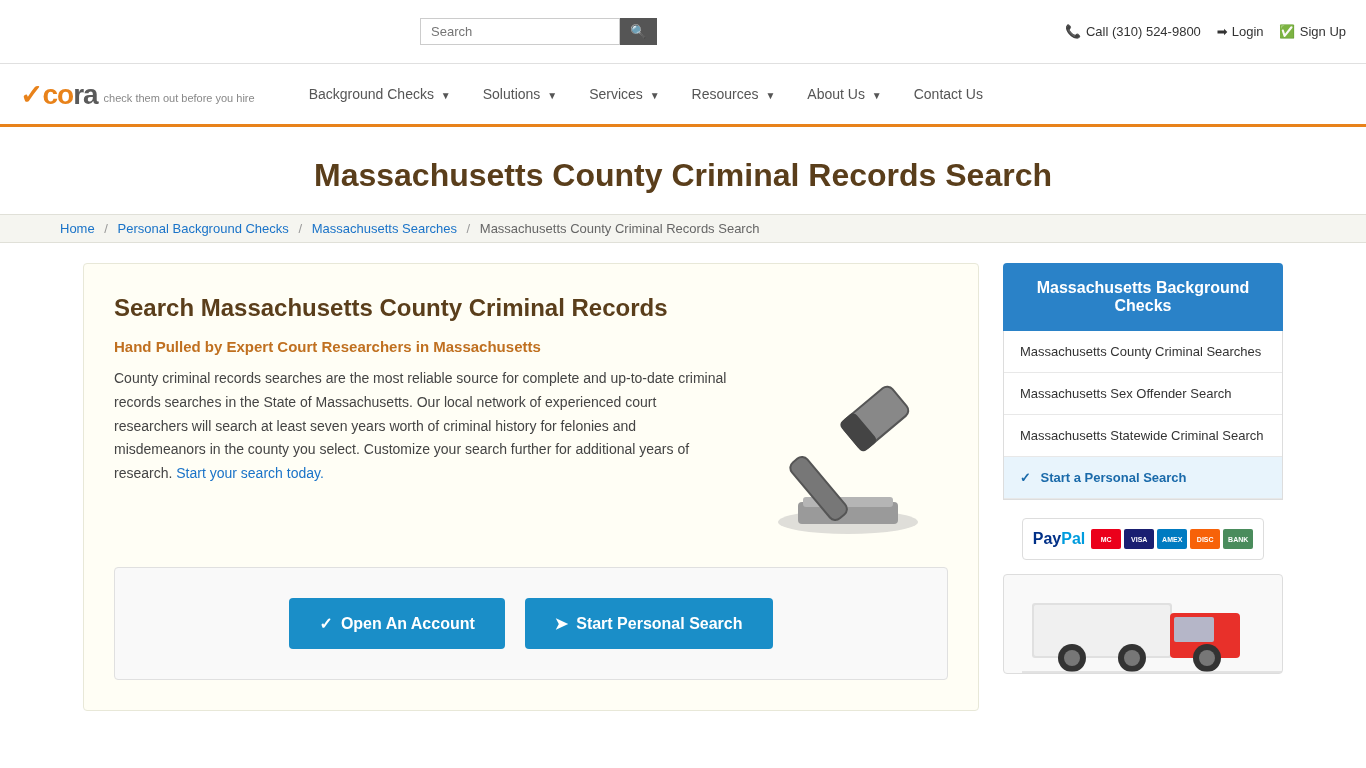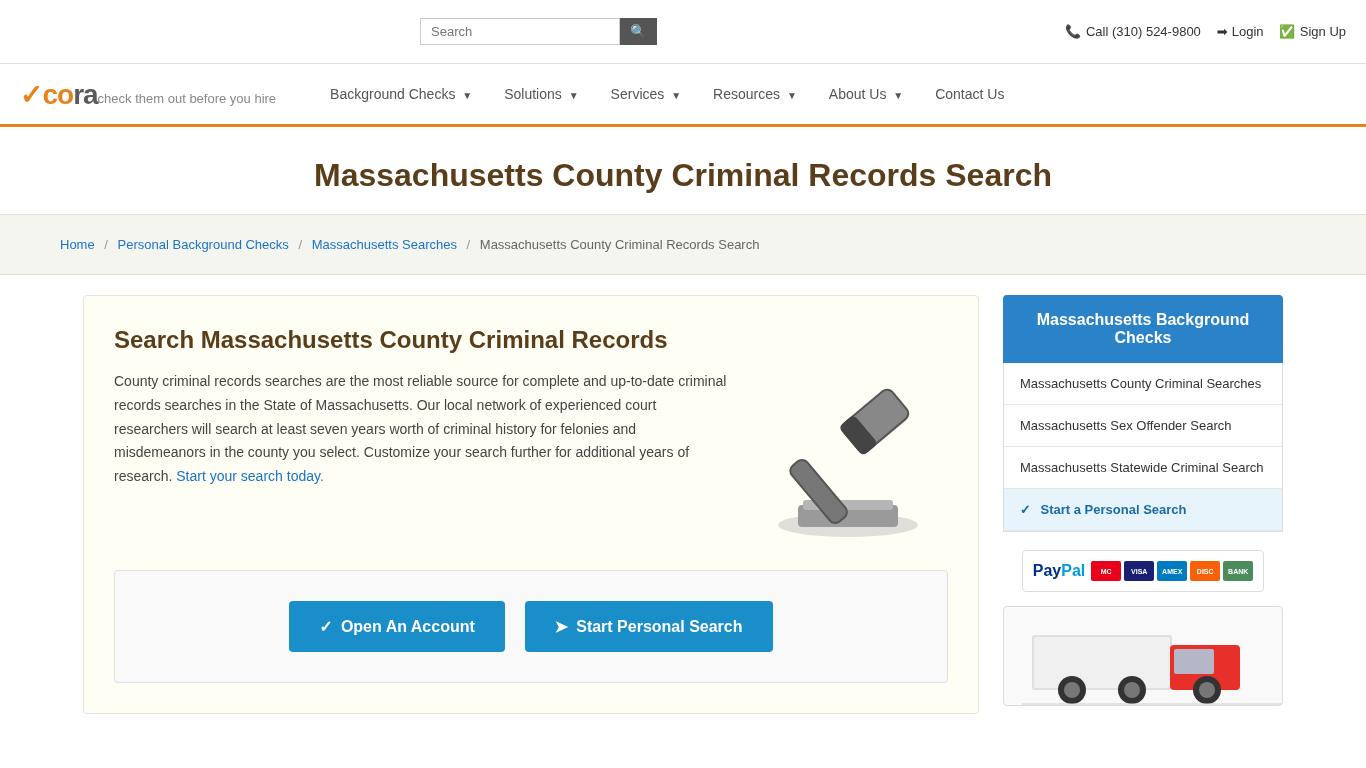--- a/index.html
+++ b/index.html
@@ -65,22 +65,23 @@
       padding: 12px 0;
     }
     .logo-text {
       font-size: 28px;
       font-weight: bold;
       letter-spacing: -1px;
     }
     .logo-text .check { color: #e8821a; }
     .logo-text .cora { color: #5a5a5a; }
     .logo-tagline {
-      font-size: 13px;
+      font-size: 11px;
       color: #888;
+      margin-left: 6px;
       margin-top: 8px;
     }
     .nav-menu {
       display: flex;
       list-style: none;
       gap: 4px;
     }
     .nav-menu li a {
       display: block;
       padding: 22px 14px;
@@ -101,21 +102,21 @@
       font-size: 32px;
       font-weight: bold;
       color: #5a3e1b;
     }
 
     
     .breadcrumb {
       background: #f5f5f0;
       border-top: 1px solid #e0e0d8;
       border-bottom: 1px solid #e0e0d8;
-      padding: 22px 60px;
+      padding: 6px 60px;
       font-size: 13px;
     }
     .breadcrumb a { color: #1a73c8; text-decoration: none; }
     .breadcrumb .sep { color: #999; margin: 0 6px; }
     .breadcrumb .current { color: #666; }
 
     
     .main-container {
       max-width: 1280px;
       margin: 20px auto;
@@ -342,20 +343,21 @@
   <span class="sep">/</span>
   <a href="#">Massachusetts Searches</a>
   <span class="sep">/</span>
   <span class="current">Massachusetts County Criminal Records Search</span>
 </div>
 
 <div class="main-container">
 
   <div class="content-left">
     <h2>Search Massachusetts County Criminal Records</h2>
+    <h3>Hand Pulled by Expert Court Researchers in Massachusetts</h3>
     <div class="content-body">
       <div class="content-text">
         <span>County criminal records searches are the most reliable source for complete and up-to-date criminal records searches in the State of Massachusetts. Our local network of experienced court researchers will search at least seven years worth of criminal history for felonies and misdemeanors in the county you select. Customize your search further for additional years of research.</span>
         <a href="#"> <span>Start your search today.</span></a>
       </div>
       <div class="gavel-img">
 
         <svg width="200" height="180" viewBox="0 0 200 180" xmlns="http://www.w3.org/2000/svg">
 
           <ellipse cx="100" cy="155" rx="70" ry="12" fill="#b0b0b0" opacity="0.4"></ellipse>

